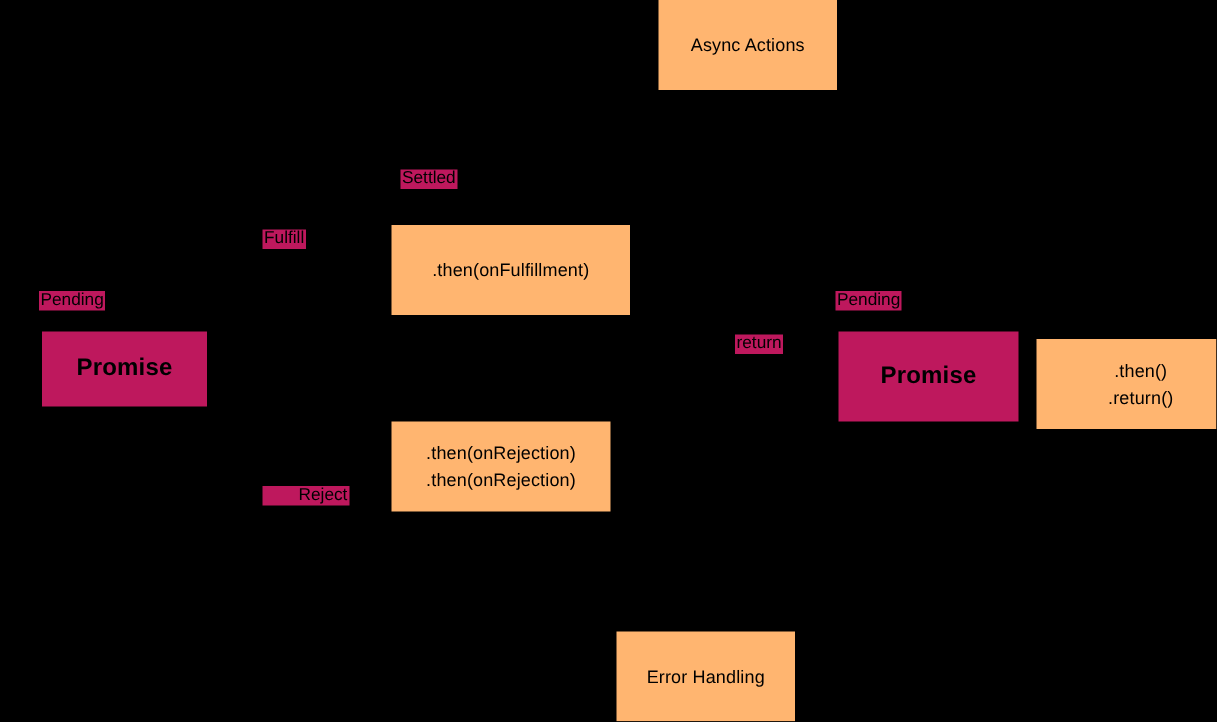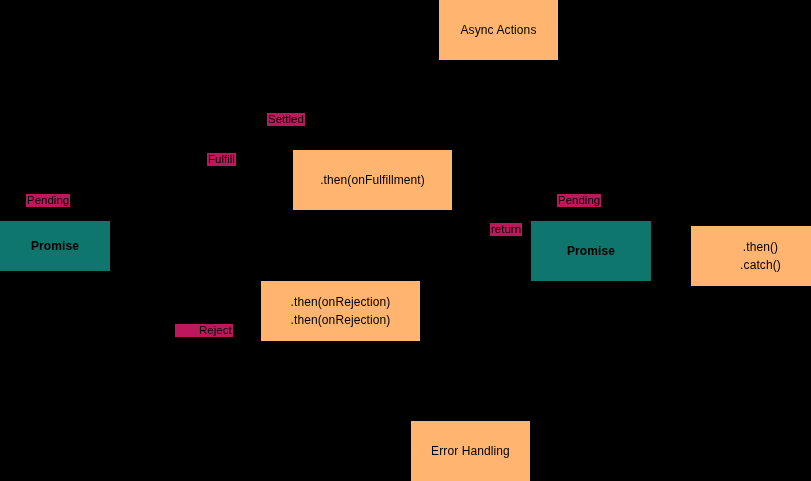--- a/index.html
+++ b/index.html
@@ -22,21 +22,21 @@
     flex-direction: column;
     align-items: center;
     justify-content: center;
     text-align: center;
     color: #000000;
     font-size: 12px;
     line-height: 1.5;
     letter-spacing: 0.1px;
   }
   .node.orange { background: #ffb570; }
-  .node.blue   { background: #0f766e; font-weight: bold; font-size: 12px; }
+  .node.blue   { background: #be185d; font-weight: bold; font-size: 16px; margin-left: 28px; }
   .node .line { display: block; }
 
   .edge-label {
     position: absolute;
     background: #be185d;
     color: #000000;
     font-size: 11.5px;
     line-height: 13px;
     padding: 0 1px;
     white-space: nowrap;
@@ -46,46 +46,46 @@
 <body>
 
 <div id="canvas">
 
   <div class="node orange" style="left:411px; top:0px; width:119px; height:60px;margin-left:28px;">
     <span class="line">Async Actions</span>
   </div>
 
   <div class="edge-label" style="left:267px; top:113px;">Settled</div>
 
-  <div class="edge-label" style="left:175px; top:153px;margin-left:32px;">Fulfill</div>
+  <div class="edge-label" style="left:175px; top:153px;">Fulfill</div>
 
-  <div class="node orange" style="left:261px; top:150px; width:159px; height:60px;margin-left:32px;">
+  <div class="node orange" style="left:261px; top:150px; width:159px; height:60px;">
     <span class="line">.then(onFulfillment)</span>
   </div>
 
   <div class="edge-label" style="left:26px; top:194px;">Pending</div>
 
   <div class="node blue" style="left:0px; top:221px; width:110px; height:50px;">
     <span class="line">Promise</span>
   </div>
 
   <div class="edge-label" style="left:557px; top:194px;">Pending</div>
 
   <div class="edge-label" style="left:490px; top:223px;">return</div>
 
   <div class="node blue" style="left:531px; top:221px; width:120px; height:60px;">
     <span class="line">Promise</span>
   </div>
 
   <div class="node orange" style="left:691px; top:226px; width:139px; height:60px;">
     <span class="line">.then()</span>
-    <span class="line">.catch()</span>
+    <span class="line">.return()</span>
   </div>
 
-  <div class="node orange" style="left:261px; top:281px; width:159px; height:60px;">
+  <div class="node orange" style="left:261px; top:281px; width:146px; height:60px;">
     <span class="line">.then(onRejection)</span>
     <span class="line">.then(onRejection)</span>
   </div>
 
   <div class="edge-label" style="left:175px; top:324px;padding-left:24px;">Reject</div>
 
   <div class="node orange" style="left:411px; top:421px; width:119px; height:60px;align-items:center;">
     <span class="line">Error Handling</span>
   </div>
 

